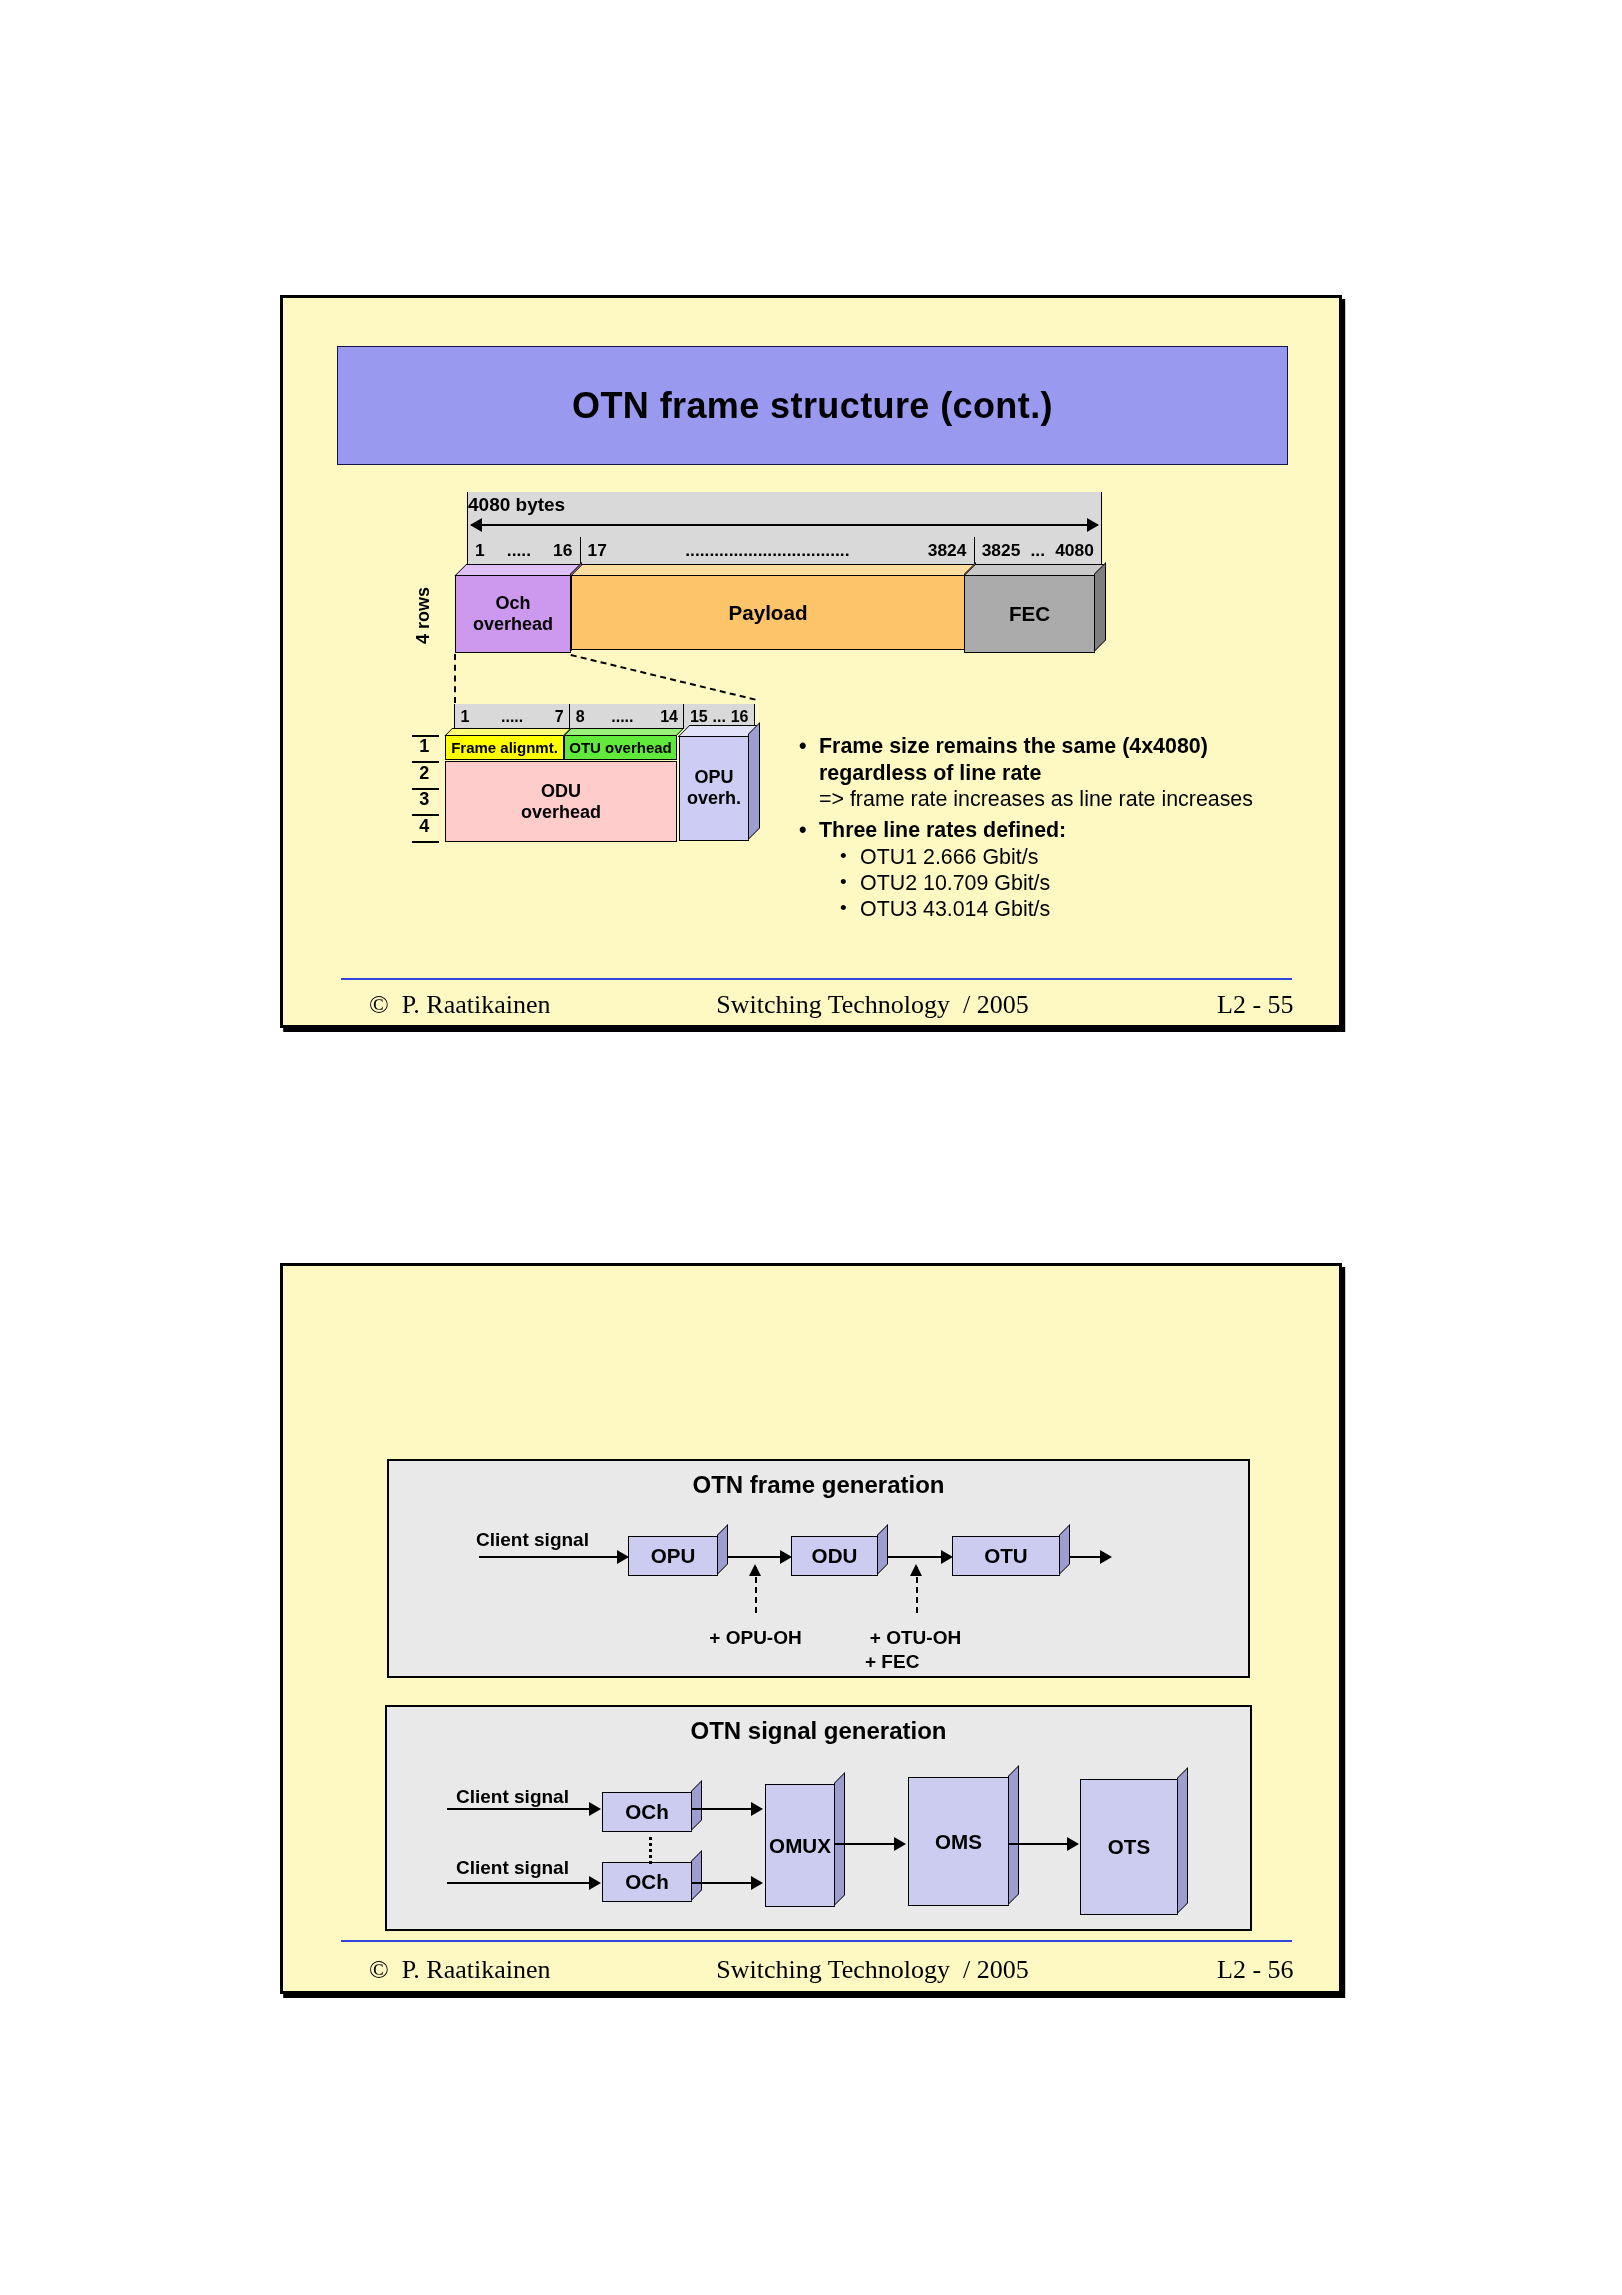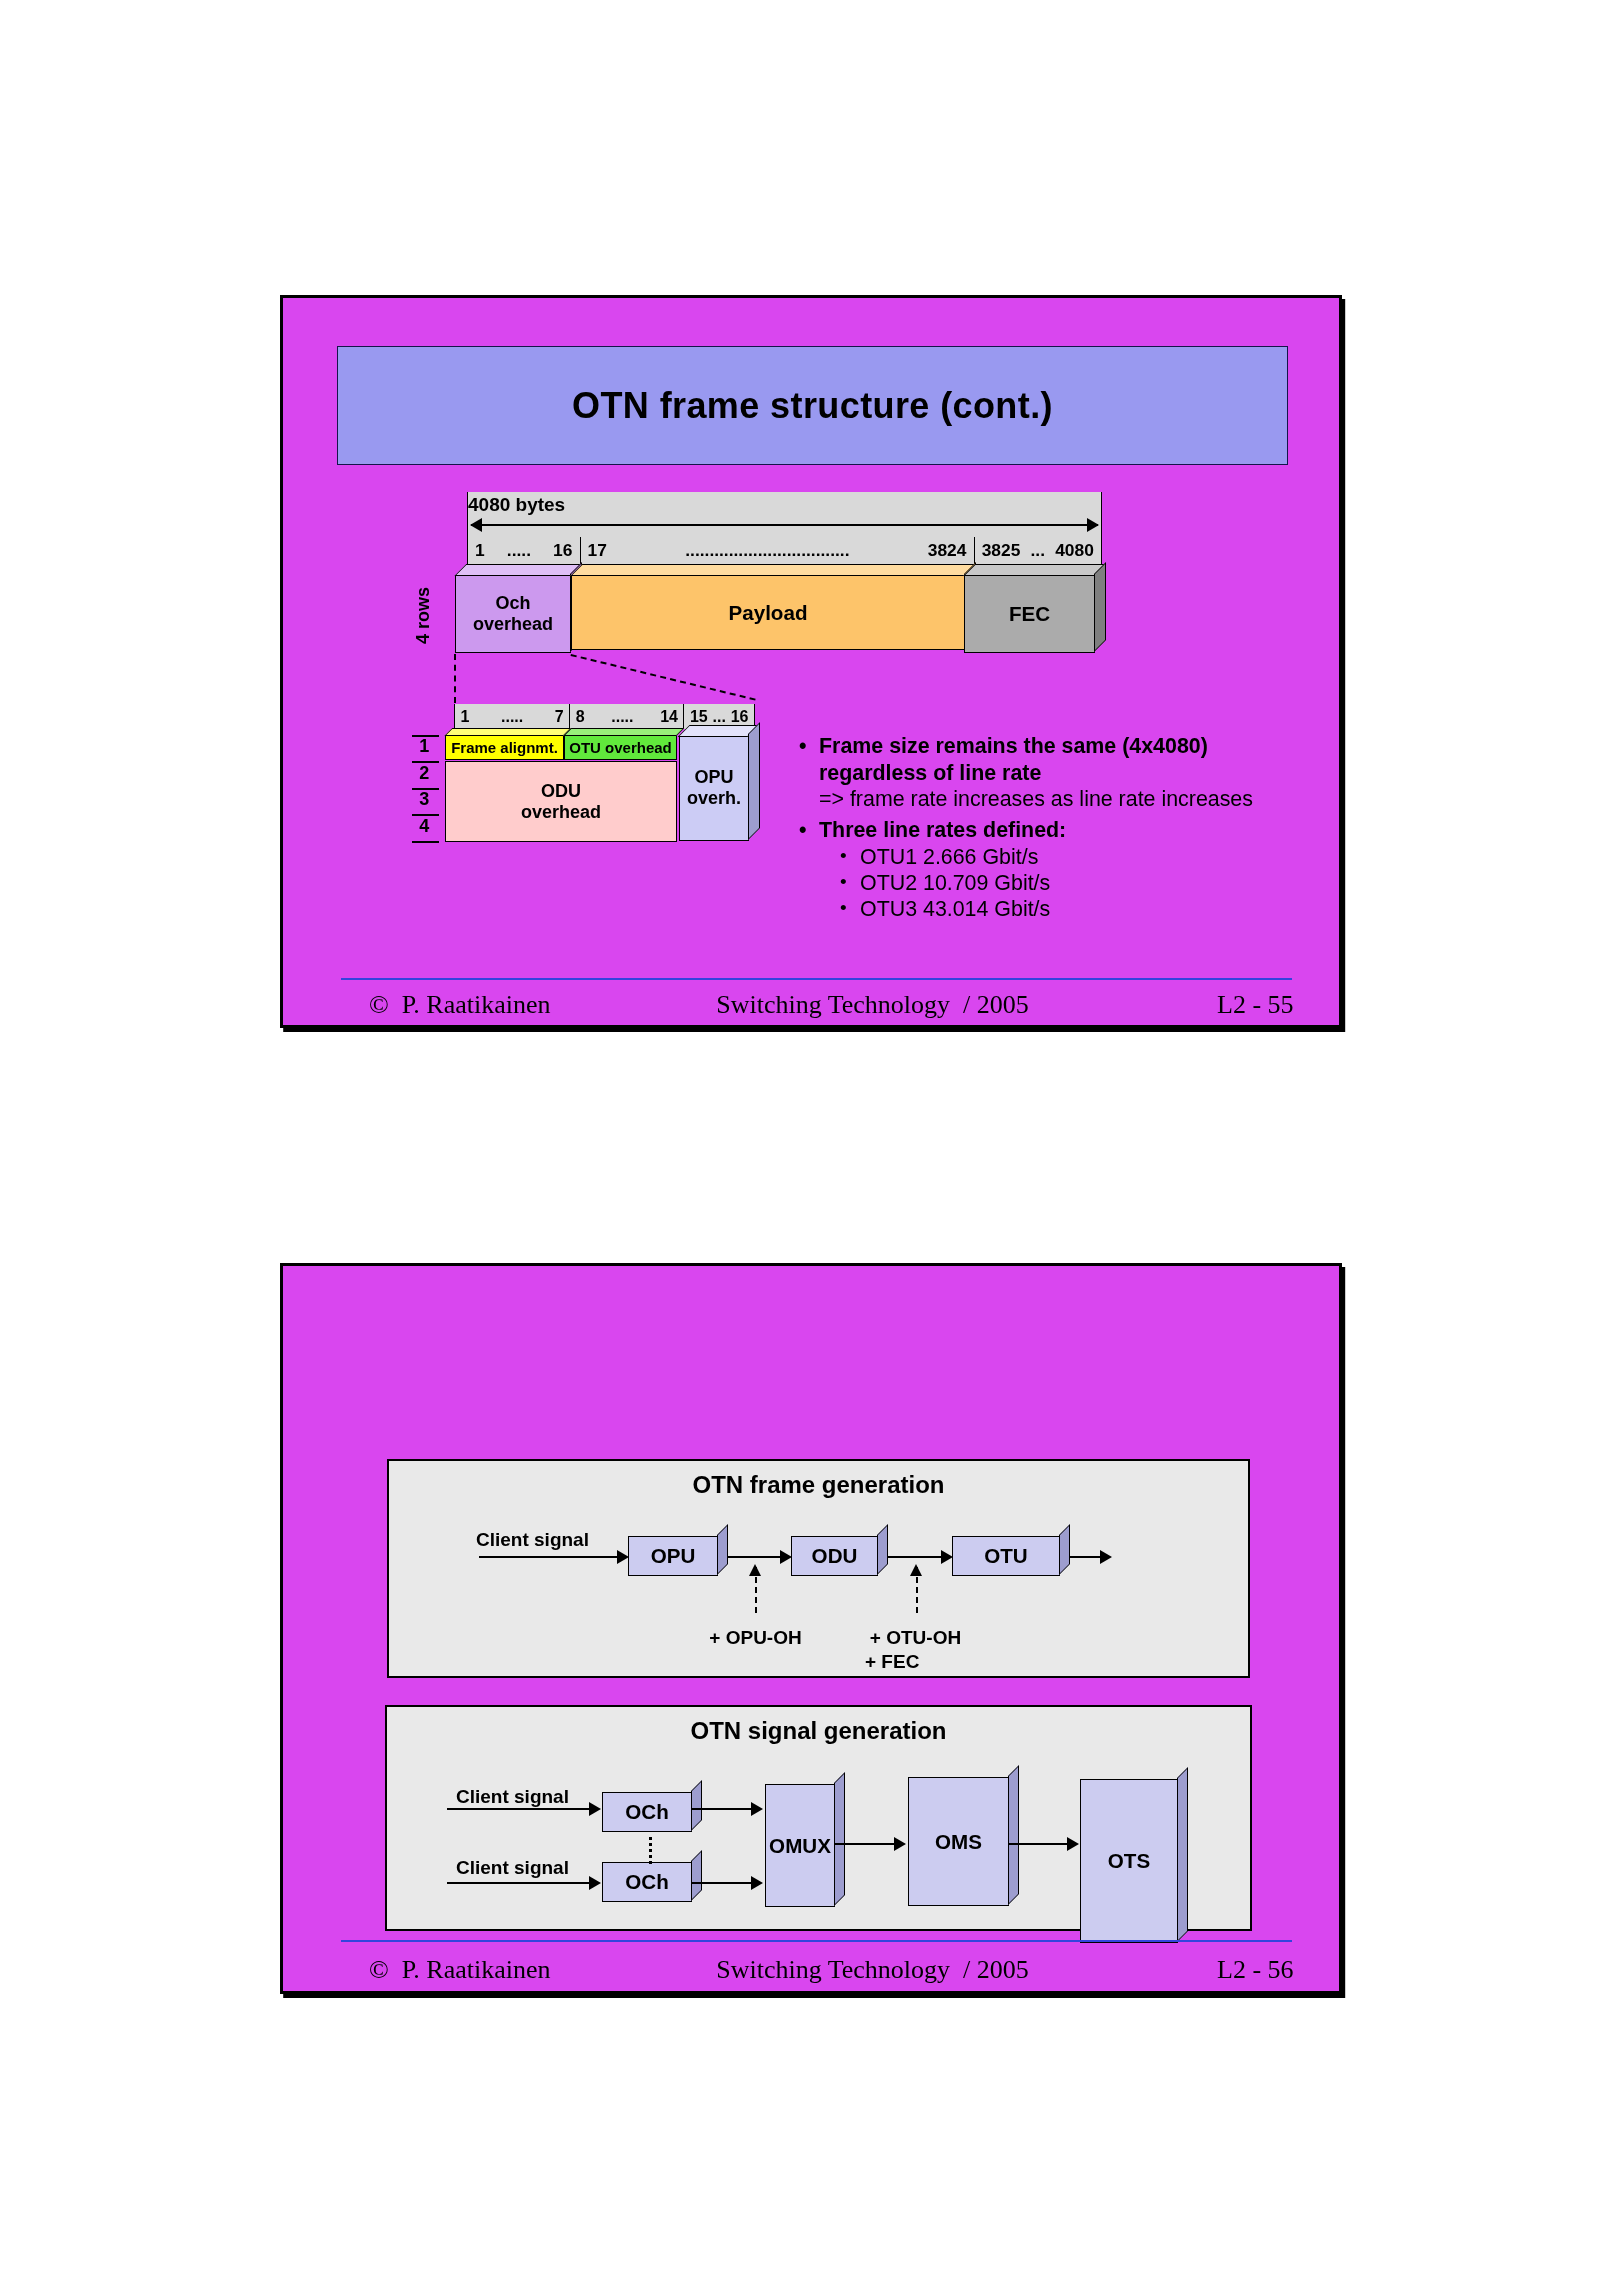--- a/index.html
+++ b/index.html
@@ -1,17 +1,17 @@
 <!DOCTYPE html>
 <html style="font-size:12.7px"><head>
 <meta charset="utf-8">
 <style>
   * { box-sizing: border-box; margin: 0; padding: 0; }
   html,body { width:1622px; height:2295px; background:#fff; font-family:"Liberation Sans", sans-serif; color:#000; }
-  .slide { position:absolute; background:#d946ef; border:3.2px solid #000; box-shadow:3.2px 4px 0 #000; }
+  .slide { position:absolute; background:#fef9c3; border:3.2px solid #000; box-shadow:3.2px 4px 0 #000; }
   #slide1 { left:280px; top:295px; width:1062px; height:733px; }
   #slide2 { left:280px; top:1263px; width:1062px; height:731px; }
 
   .titlebar { position:absolute; background:#9999F0; border:1.6px solid #14144a;
     display:flex; align-items:center; justify-content:center;
     font-size:36px; font-weight:bold; letter-spacing:0.4px; }
   #s1-titlebar { left:54px; top:48px; width:951px; height:119px; }
   #s2-titlebar { left:54px; top:47px; width:965px; height:120px; }
 
   
@@ -224,21 +224,21 @@
     <div class="node bevr" style="left:215px; top:85px; width:90px; height:40px">OCh</div>
     <div class="node bevr" style="left:215px; top:155px; width:90px; height:40px">OCh</div>
 
     <div class="vdots" style="left:262px; top:130px; height:27px"></div>
 
     <div class="harrow" style="left:305px; top:101px; width:60px"></div>
     <div class="harrow" style="left:305px; top:175px; width:60px"></div>
 
     <div class="node bevr" style="left:378px; top:77px; width:70px; height:123px">OMUX</div>
     <div class="node bevr" style="left:521px; top:70px; width:101px; height:129px">OMS</div>
-    <div class="node bevr" style="left:693px; top:72px; width:98px; height:164px">OTS</div>
+    <div class="node bevr" style="left:693px; top:72px; width:98px; height:136px">OTS</div>
 
     <div class="harrow" style="left:448px; top:136px; width:60px"></div>
     <div class="harrow" style="left:622px; top:136px; width:59px"></div>
   </div>
 
   <div class="divline" style="top:674px"></div>
   <div class="footer" style="left:86px; top:689px">©  P. Raatikainen</div>
   <div class="footer ctr" style="left:364px; top:689px; width:451px">Switching Technology  / 2005</div>
   <div class="footer" style="left:934px; top:689px">L2 - 56</div>
 </div>

